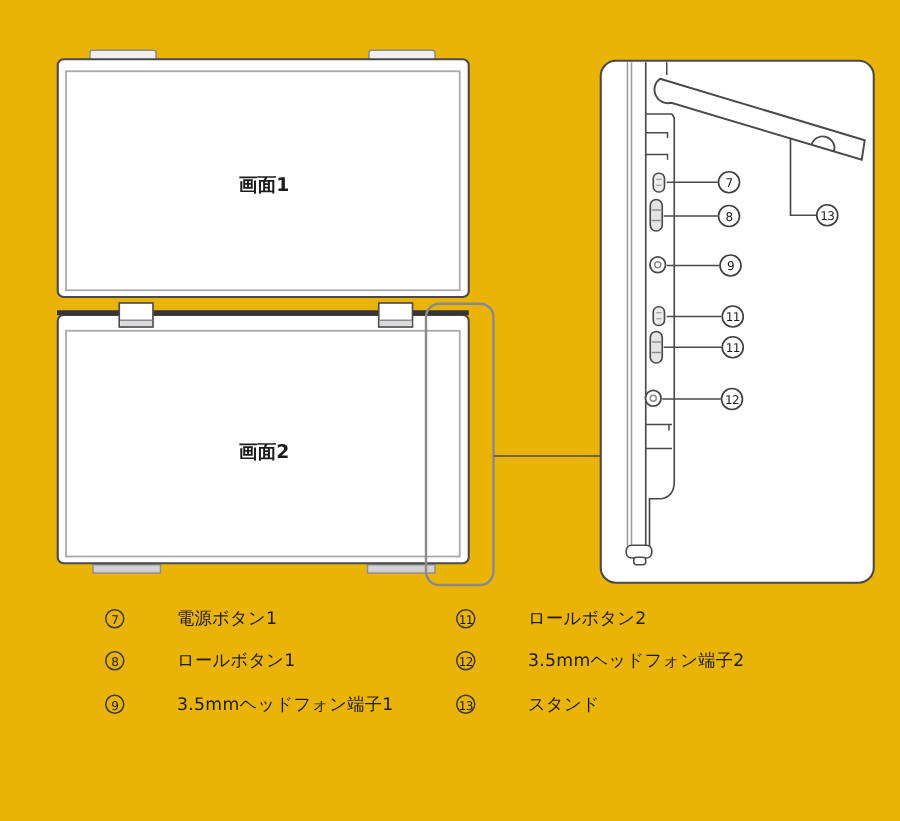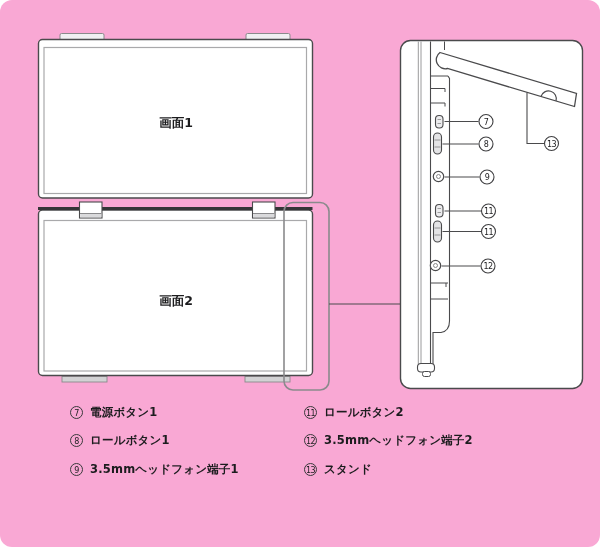--- a/index.html
+++ b/index.html
@@ -1,31 +1,30 @@
 <!DOCTYPE html>
 <html><head>
 <meta charset="utf-8">
 <style>
   html,body{margin:0;padding:0;background:#ffffff;}
   #canvas{
-    position:relative;width:600px;height:547px;background:#f9a8d4;overflow:hidden;
+    position:relative;width:600px;height:547px;background:#eab308;overflow:hidden;
     font-family:"DejaVu Sans","Liberation Sans",sans-serif;
-    border-radius:12px;
   }
   #fig{position:absolute;left:0;top:0;}
   .legend{position:absolute;top:405px;color:#1c1c1e;}
   .legend.left{left:70px;}
   .legend.right{left:304px;}
   .legend-row{display:flex;align-items:center;height:14px;margin-bottom:14.5px;white-space:nowrap;}
   .numc{
     flex:0 0 auto;display:inline-block;width:13px;height:13px;border:1px solid #3a3a3c;border-radius:50%;
     font-size:8px;line-height:13px;text-align:center;font-weight:400;letter-spacing:-0.5px;
     color:#1c1c1e;box-sizing:border-box;margin-right:7px;
   }
-  .lbl{font-size:11.5px;font-weight:700;letter-spacing:0.2px;color:#1c1c1e;}
+  .lbl{font-size:11.5px;font-weight:400;letter-spacing:0.2px;color:#1c1c1e;margin-left:28px;}
 </style>
 </head>
 <body>
 
 <div id="canvas">
 
   <svg id="fig" width="600" height="547" viewBox="0 0 600 547">
 
     <g>
 

